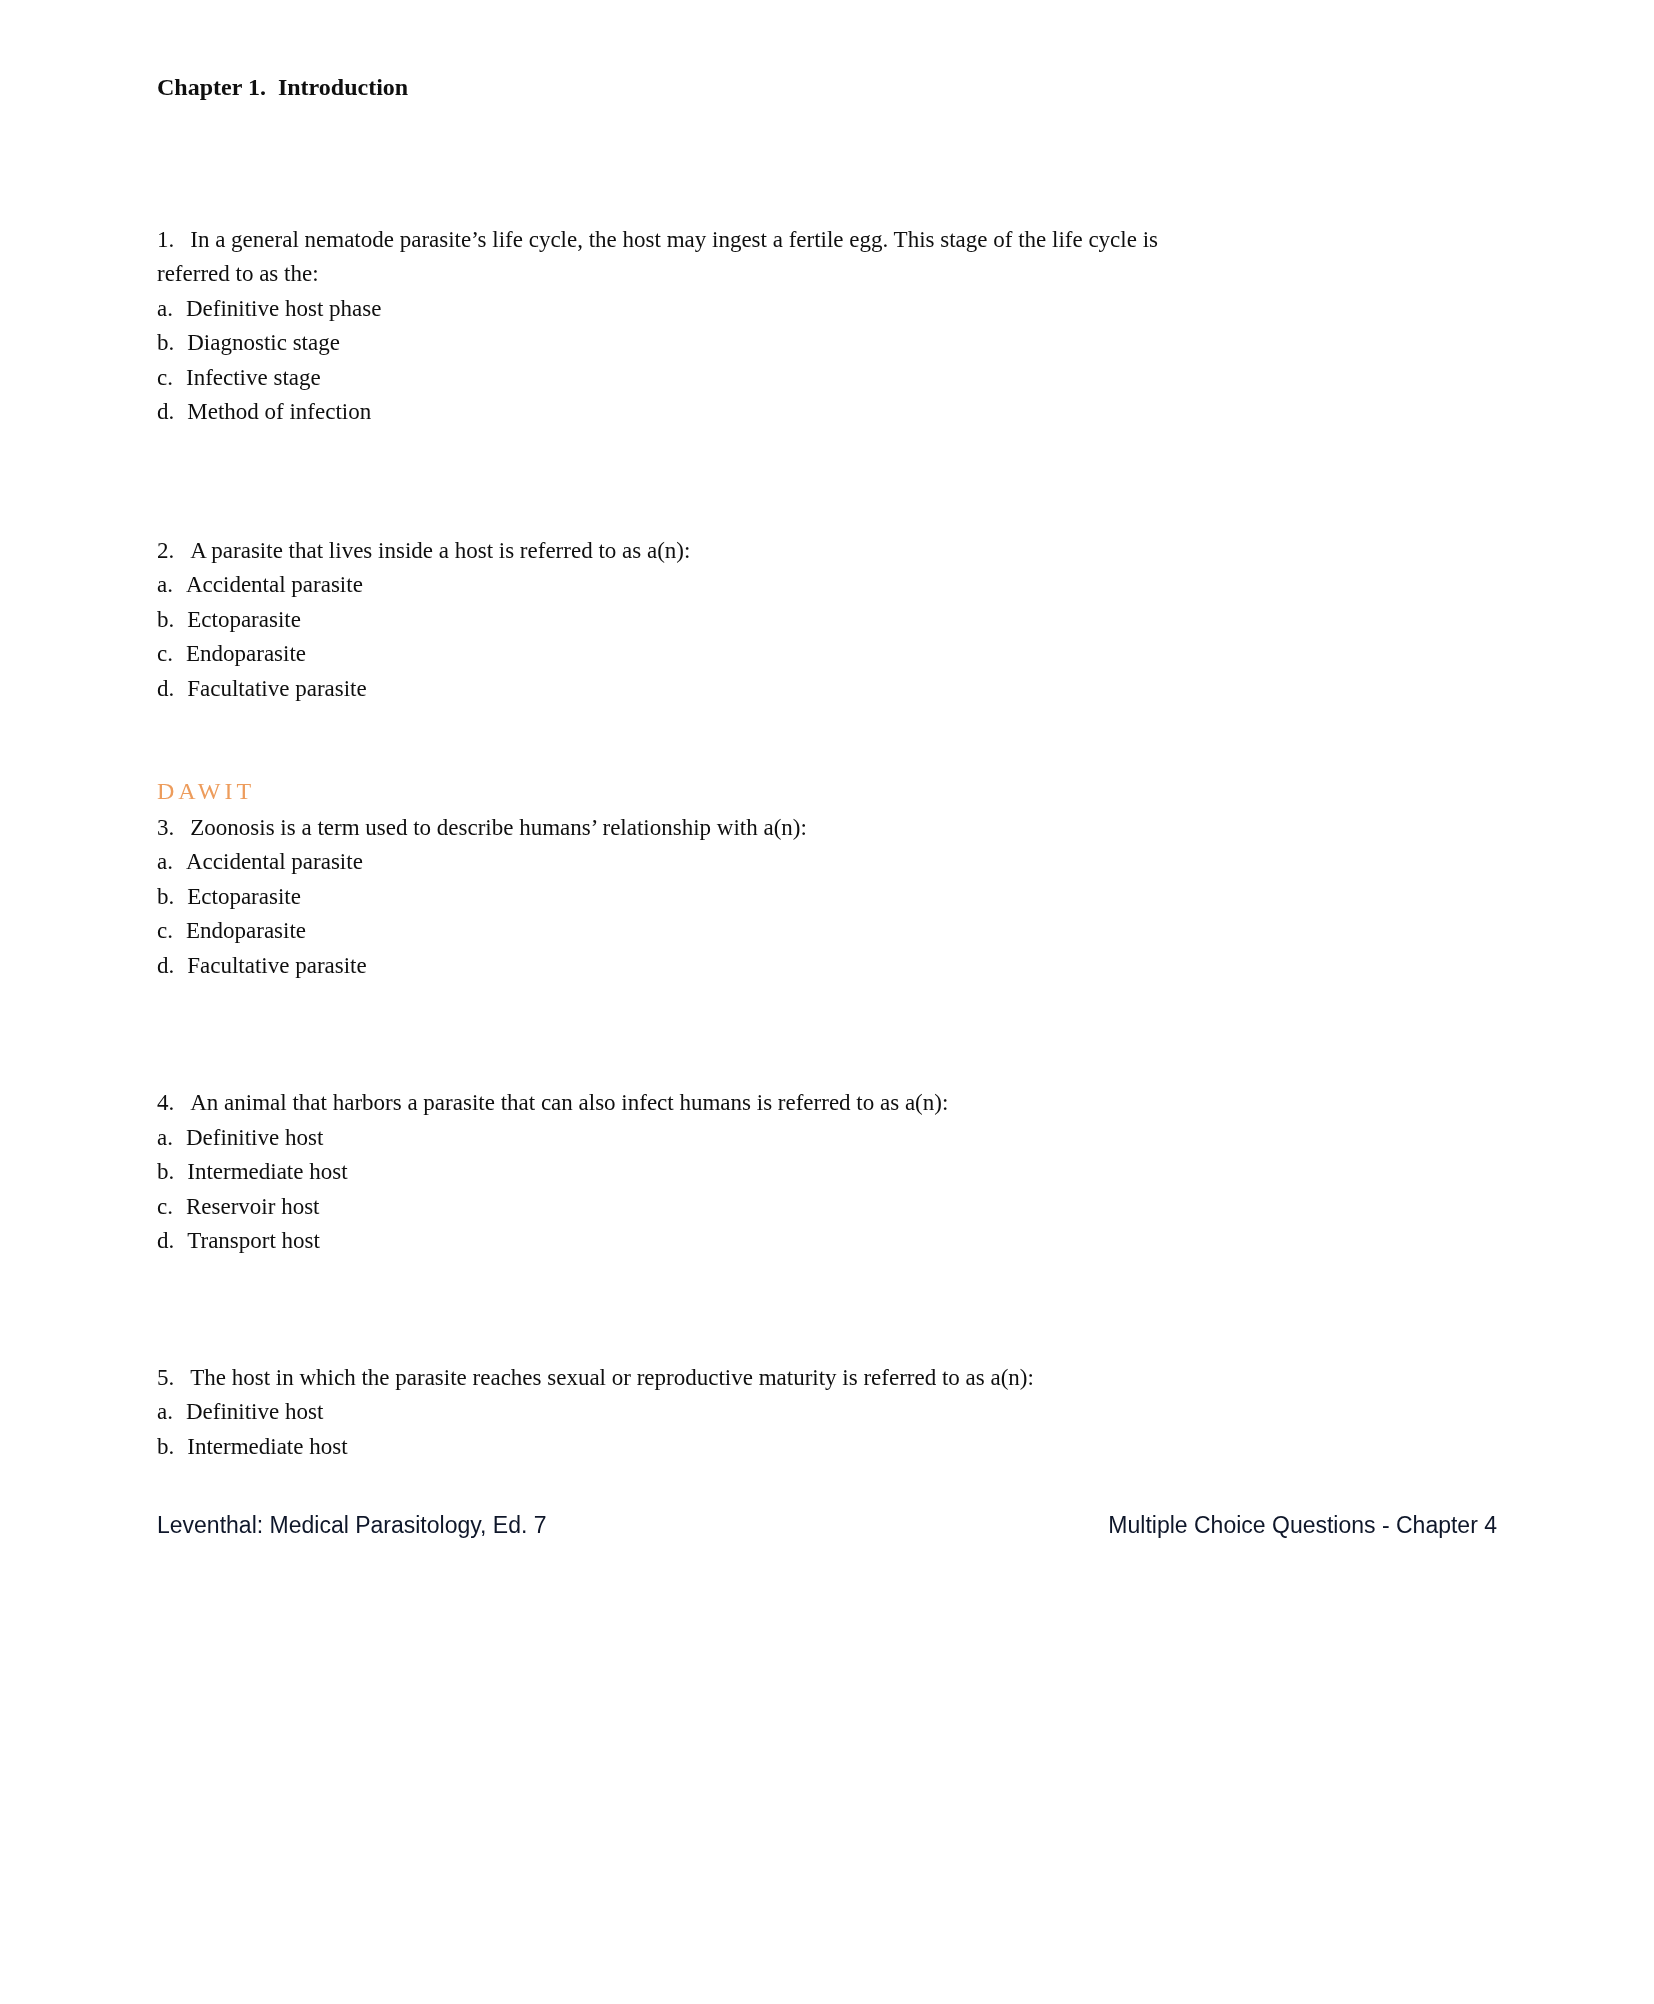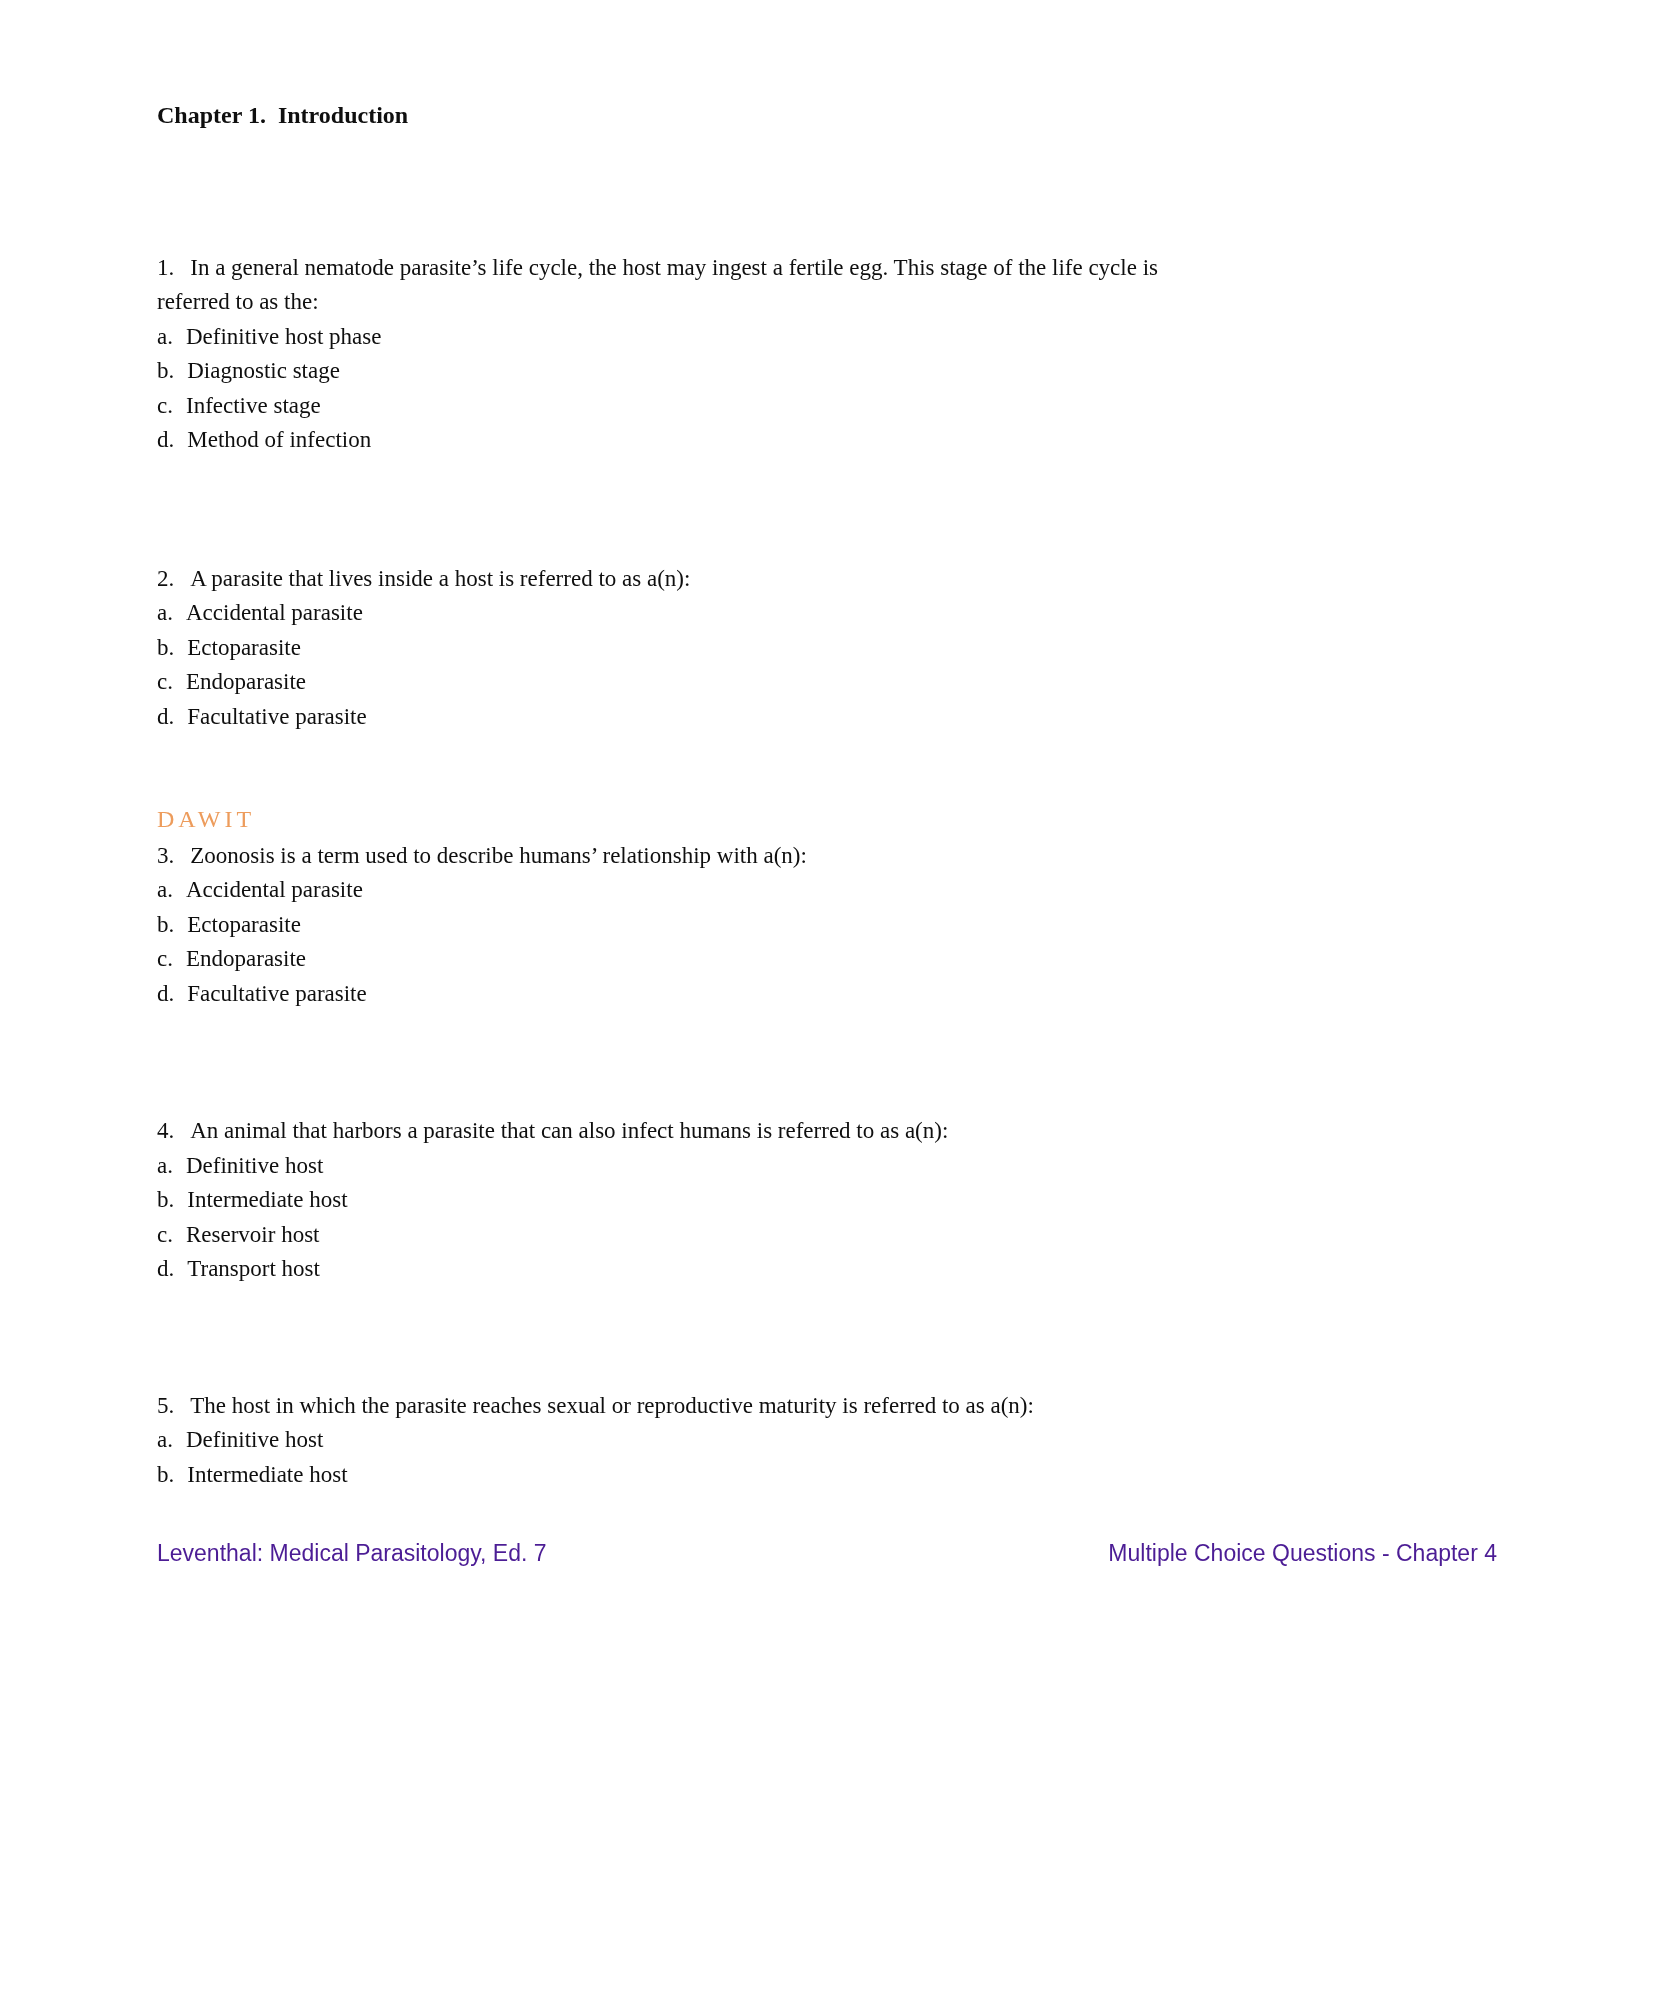--- a/index.html
+++ b/index.html
@@ -6,21 +6,20 @@
   .page {
     position:relative;
     width:1654px;
     height:1648px;
     background:#ffffff;
     overflow:hidden;
     font-family:"Liberation Serif","DejaVu Serif",serif;
     font-size:23px;
     line-height:34.5px;
     color:#0f0f0f;
-    margin-top:28px;
   }
   .content {
     position:absolute;
     left:157px;
     top:70px;
     width:1030px;
   }
   h1.title {
     margin:0;
     font-size:24px;
@@ -47,21 +46,21 @@
   }
   footer.page-footer {
     position:absolute;
     left:157px;
     right:157px;
     top:1508px;
     display:flex;
     justify-content:space-between;
     font-family:"Liberation Sans","DejaVu Sans",sans-serif;
     font-size:23px;
-    color:#4c1d95;
+    color:#0f172a;
   }
   .logo-swoosh {
     position:absolute;
     left:78px;
     top:1982px;
   }
 </style>
 </head>
 <body>
 

